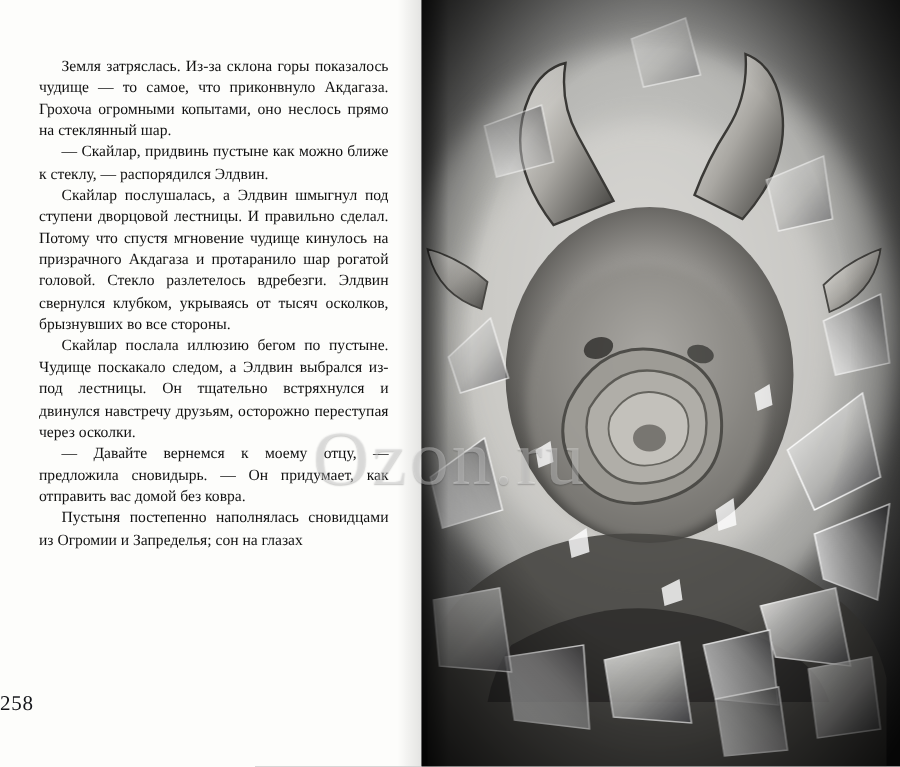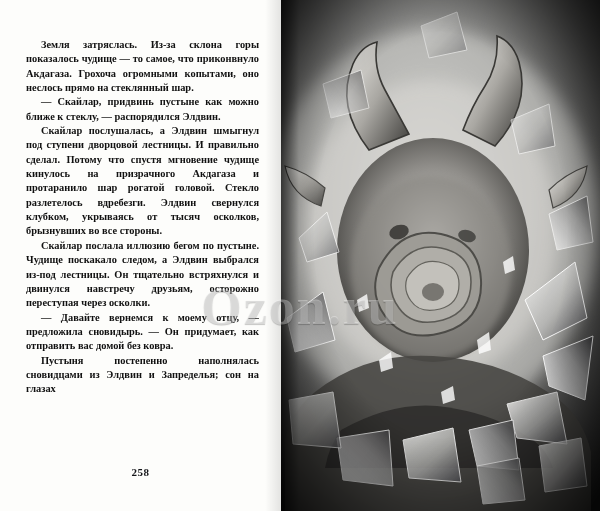--- a/index.html
+++ b/index.html
@@ -12,21 +12,20 @@
     height: 511px;
     overflow: hidden;
     font-family: "Liberation Serif", serif;
   }
   .spread {
     position: relative;
     width: 600px;
     height: 364px;
     display: flex;
     background: #ffffff;
-    font-weight: bold;
   }
   
   .page-left {
     position: relative;
     width: 281px;
     height: 511px;
     background: #fdfdfb;
     box-sizing: border-box;
     padding: 38px 22px 20px 26px;
   }
@@ -50,23 +49,23 @@
   }
   .body-text p {
     margin: 0;
     text-indent: 15px;
   }
   .page-number {
     position: absolute;
     left: 0;
     right: 0;
     bottom: 33px;
-    text-align: center;
-    font-family: "Liberation Serif", serif;
-    font-size: 11px;
+    text-align: left;
+    font-family: "Liberation Serif", serif;
+    font-size: 14px;
     color: #15161a;
     letter-spacing: 0.5px;
   }
   
   .page-right {
     position: relative;
     width: 319px;
     height: 511px;
     overflow: hidden;
     background: #2a2a2a;
@@ -116,21 +115,21 @@
 
 <div class="spread">
 
   <div class="page-left">
     <div class="body-text">
       <p>Земля затряслась. Из-за склона горы показалось чудище — то самое, что приконвнуло Акдагаза. Грохоча огромными копытами, оно неслось прямо на стеклянный шар.</p>
       <p>— Скайлар, придвинь пустыне как можно ближе к стеклу, — распорядился Элдвин.</p>
       <p>Скайлар послушалась, а Элдвин шмыгнул под ступени дворцовой лестницы. И правильно сделал. Потому что спустя мгновение чудище кинулось на призрачного Акдагаза и протаранило шар рогатой головой. Стекло разлетелось вдребезги. Элдвин свернулся клубком, укрываясь от тысяч осколков, брызнувших во все стороны.</p>
       <p>Скайлар послала иллюзию бегом по пустыне. Чудище поскакало следом, а Элдвин выбрался из-под лестницы. Он тщательно встряхнулся и двинулся навстречу друзьям, осторожно переступая через осколки.</p>
       <p>— Давайте вернемся к моему отцу, — предложила сновидырь. — Он придумает, как отправить вас домой без ковра.</p>
-      <p>Пустыня постепенно наполнялась сновидцами из Элдвин и Запределья; сон на глазах</p>
+      <p>Пустыня постепенно наполнялась сновидцами из Огромии и Запределья; сон на глазах</p>
     </div>
     <div class="page-number">258</div>
   </div>
 
   <div class="page-right">
     <div class="illus">
       <svg viewBox="0 0 319 511" preserveAspectRatio="xMidYMid slice">
         <defs>
           <radialGradient id="bg" cx="46%" cy="40%" r="78%">
             <stop offset="0%" stop-color="#d8d8d6"></stop>

